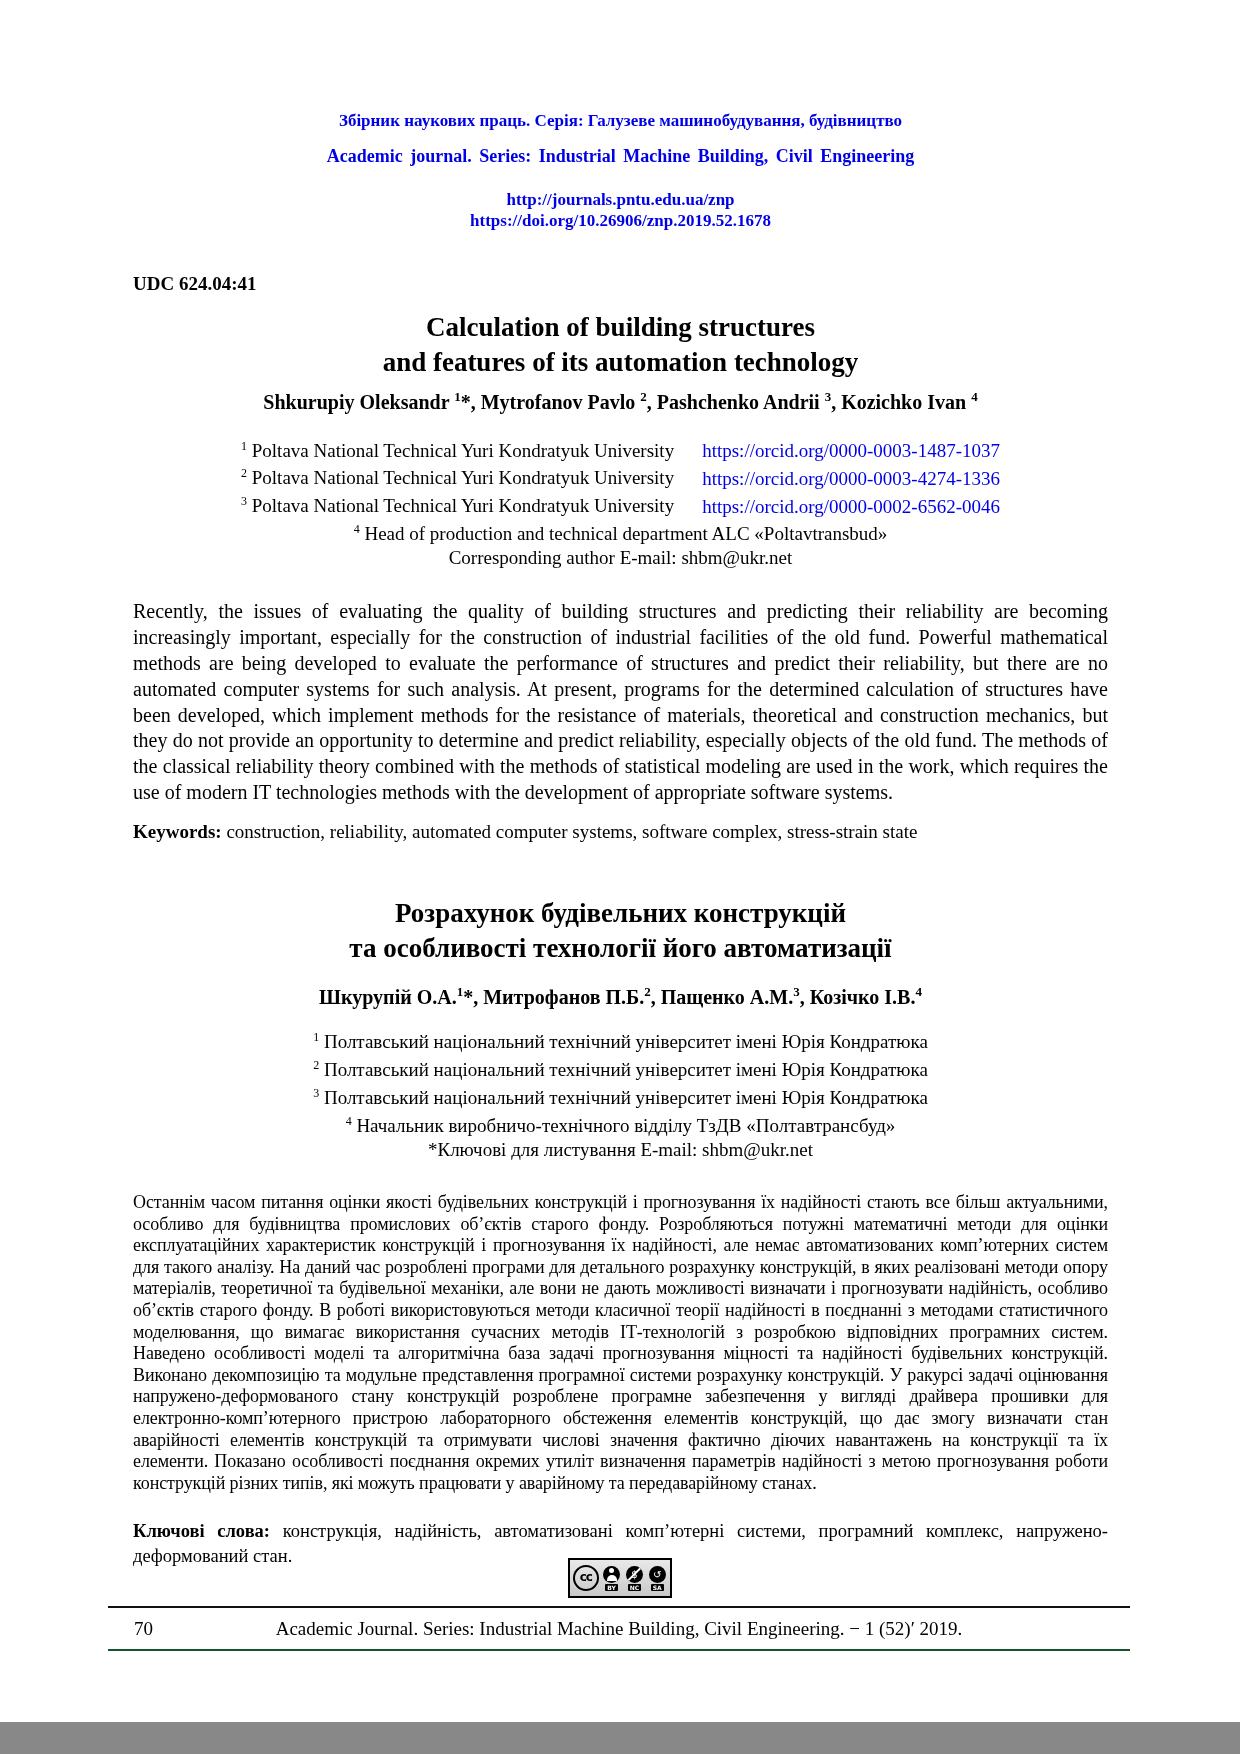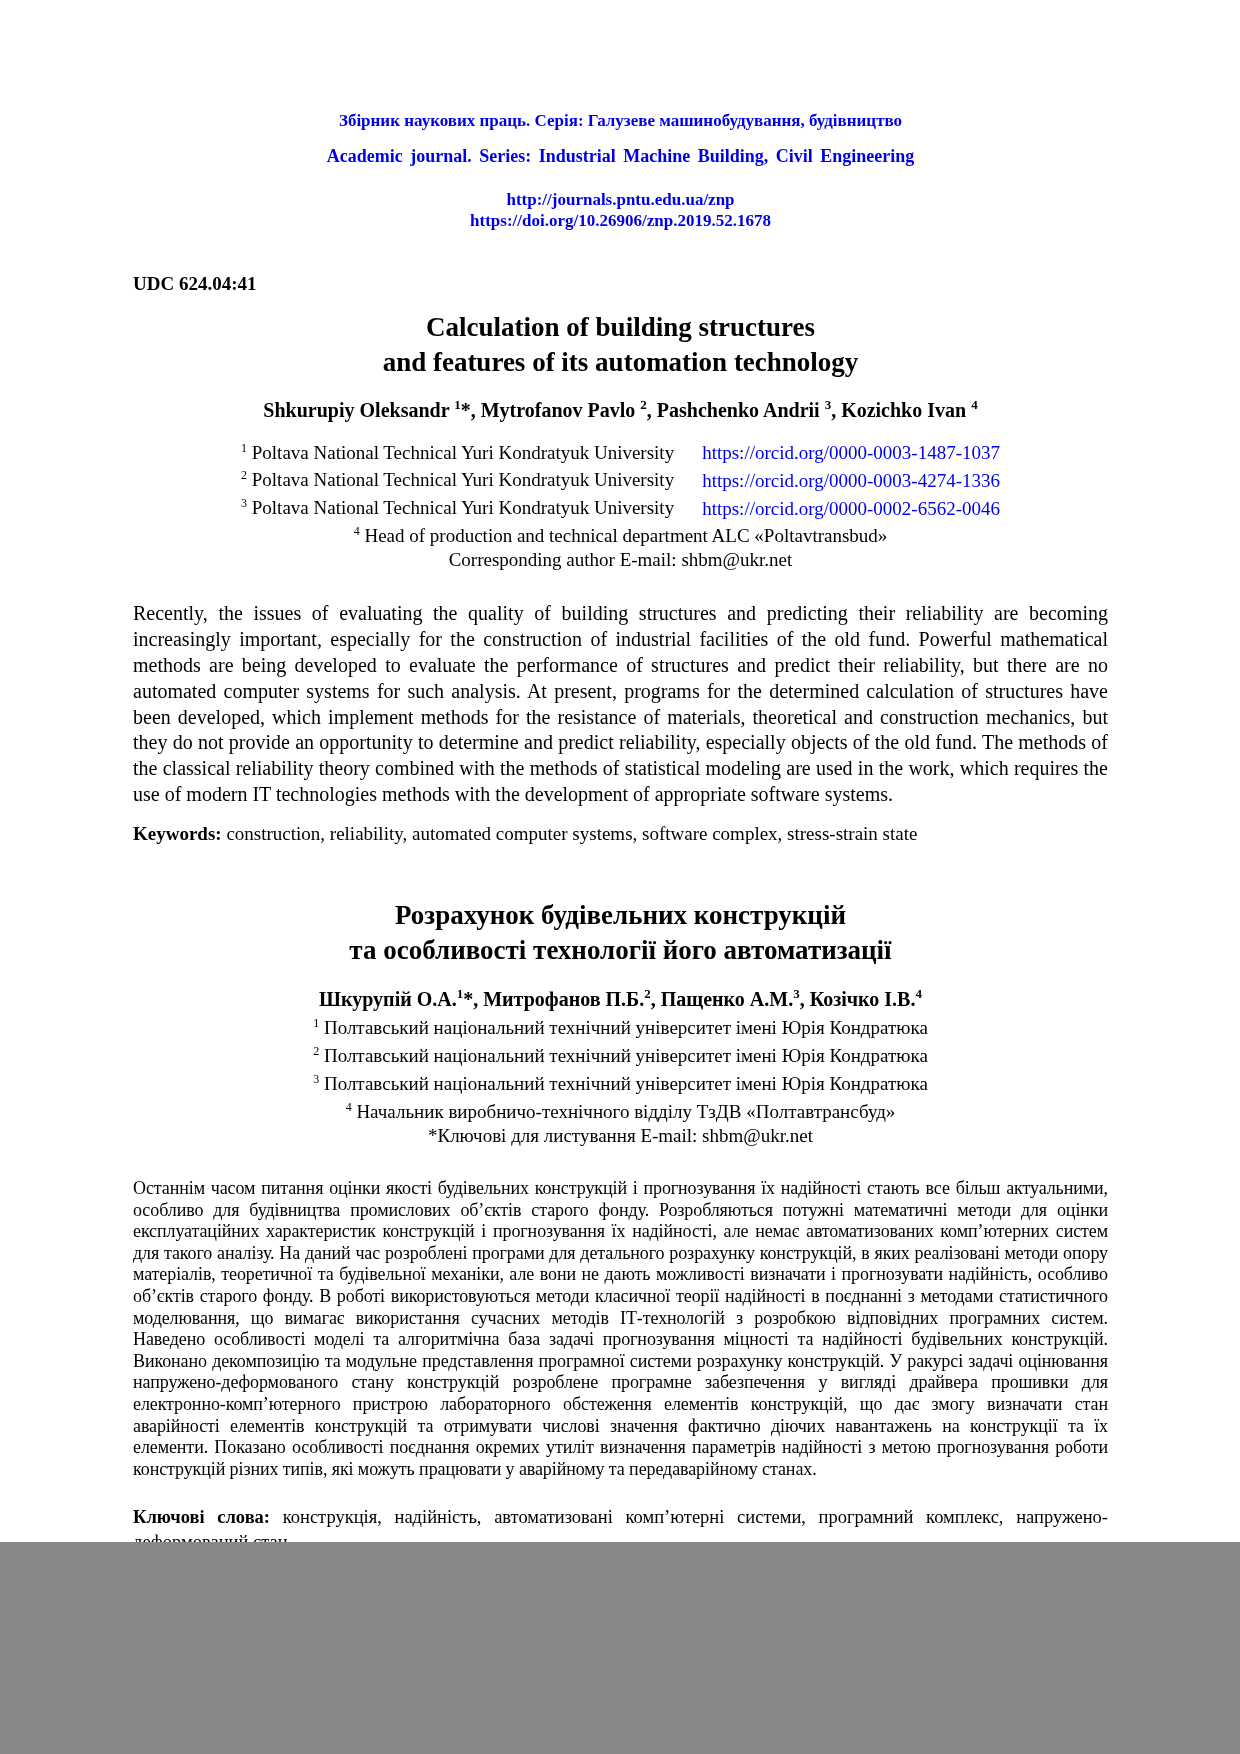--- a/index.html
+++ b/index.html
@@ -1,48 +1,48 @@
 <!DOCTYPE html>
 <html style="--link-blue: #0000E6;"><head>
 <meta charset="utf-8">
 <style>
   html,body{margin:0;padding:0;background:#888;}
   .page{
     position:relative;
     width:1240px;
-    height:1542px;
+    height:1722px;
     margin:0 auto;
     background:#ffffff;
     color:#000;
     font-family:"Liberation Serif","DejaVu Serif",serif;
     overflow:hidden;
   }
   .content{padding:110px 132px 0 133px;}
   .center{text-align:center;}
   .blue{color:var(--link-blue,#0000EE);}
   a{text-decoration:none;color:var(--link-blue,#0000EE);}
   .jr-title-uk{font-size:17px;font-weight:bold;line-height:22px;}
   .jr-title-en{font-size:18px;font-weight:bold;line-height:23px;margin-top:13px;word-spacing:3px;}
   .jr-url{font-size:17px;font-weight:bold;line-height:21px;margin-top:21px;}
   .jr-doi{font-size:17px;font-weight:bold;line-height:21px;}
   .udc{font-size:19px;font-weight:bold;margin-top:41px;line-height:23px;}
   .art-title{font-size:27px;font-weight:bold;line-height:35px;margin-top:15px;white-space:pre-line;}
-  .authors{font-size:20px;font-weight:bold;margin-top:14px;line-height:22px;}
+  .authors{font-size:20px;font-weight:bold;line-height:34px;}
   .authors sup{font-size:13px;}
   .affil{font-size:19px;line-height:23.5px;margin-top:16px;}
   .affil sup{font-size:12px;}
   .affil .orcid{margin-left:28px;}
   .correspond{font-size:19px;line-height:23.5px;}
   .abstract-en{font-size:20px;line-height:25.8px;text-align:justify;margin-top:30px;}
   .kw-en{font-size:19px;line-height:25.8px;text-align:justify;margin-top:13px;}
   .kw-label{font-weight:bold;}
   .ua-title{font-size:27px;font-weight:bold;line-height:35px;margin-top:51px;white-space:pre-line;}
   .ua-authors{font-size:20px;font-weight:bold;margin-top:14px;line-height:26px;}
   .ua-authors sup{font-size:13px;}
-  .ua-affil{font-size:19px;line-height:23.5px;margin-top:0;}
+  .ua-affil{font-size:19px;line-height:23.5px;margin-top:16px;}
   .ua-affil sup{font-size:12px;}
   .abstract-ua{font-size:18px;line-height:21.6px;text-align:justify;margin-top:31px;letter-spacing:-0.1px;}
   .kw-ua{font-size:18.5px;line-height:25px;text-align:justify;margin-top:25px;}
 
   
   .cc-badge{
     position:absolute;top:1558px;left:50%;transform:translateX(-50%);
     width:104px;height:40px;background:linear-gradient(#e9e9e9,#c9c9c9);
     border:2px solid #000;box-sizing:border-box;
     display:flex;align-items:center;justify-content:space-evenly;

